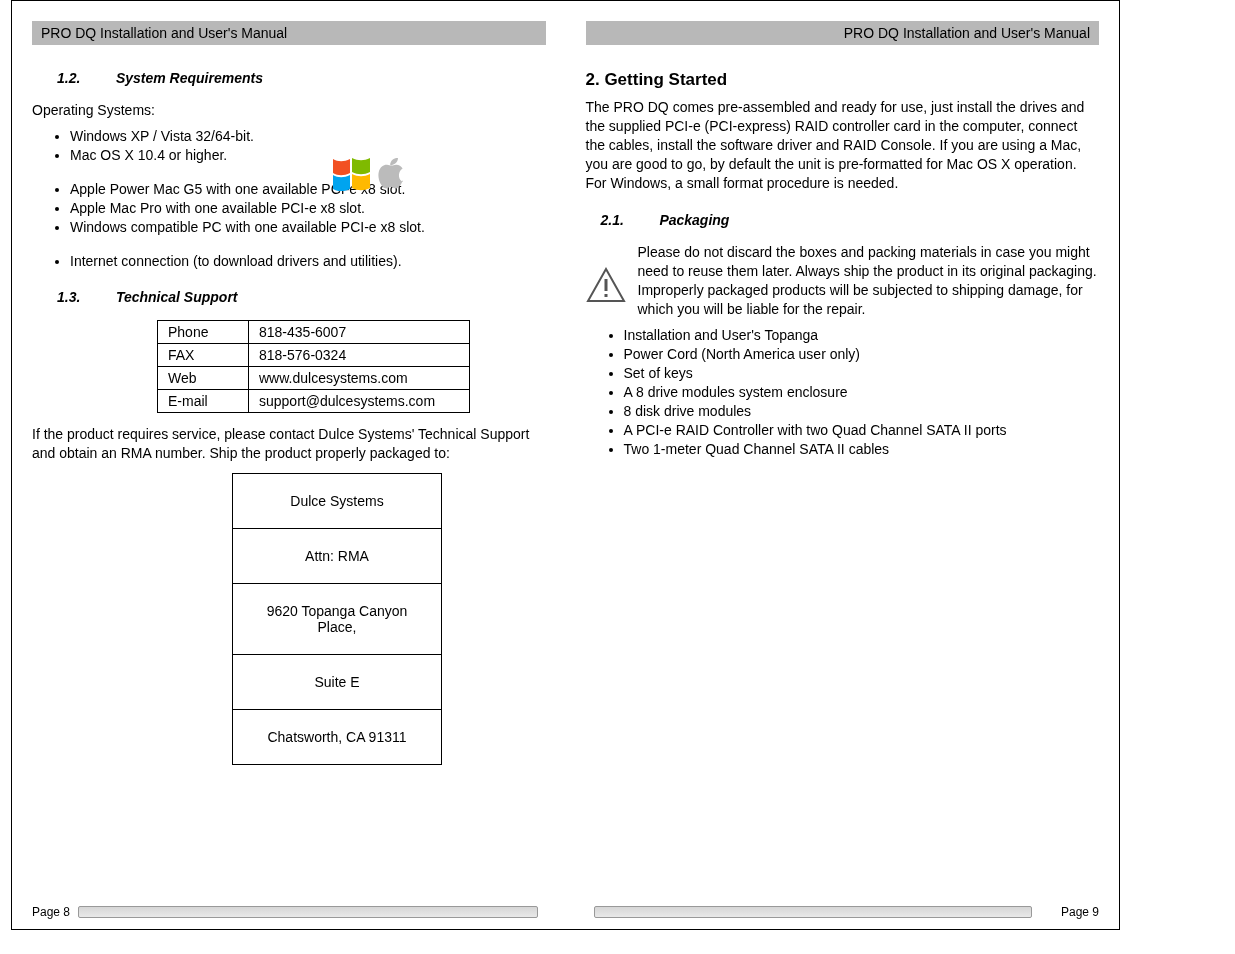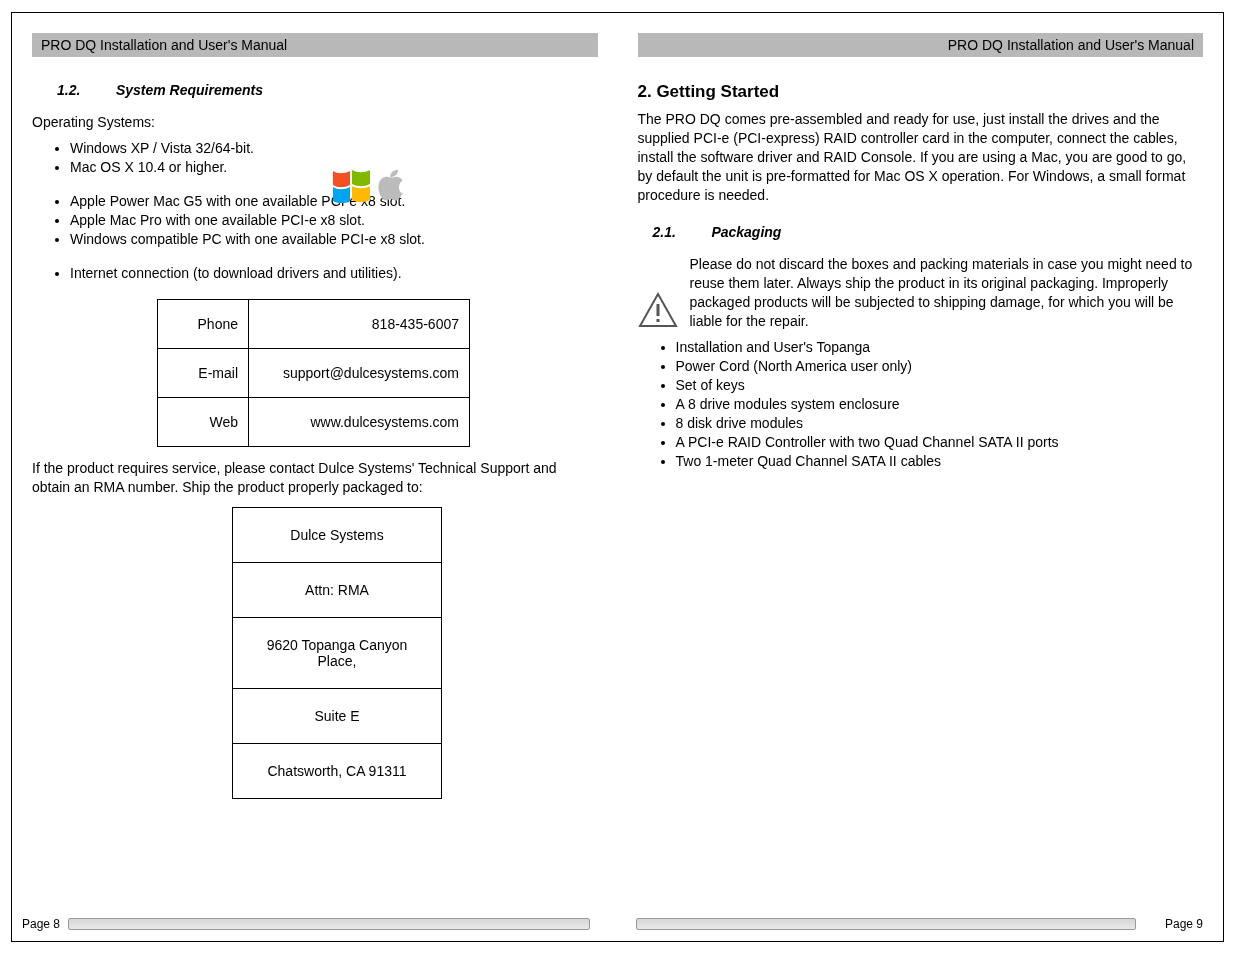--- a/index.html
+++ b/index.html
@@ -8,23 +8,23 @@
     color: #000;
     margin: 0;
     padding: 0;
     background: #fff;
     width: 1235px;
     height: 954px;
   }
   .page-frame {
     border: 1px solid #000;
     box-sizing: border-box;
-    width: 1213px;
+    width: 1109px;
     height: 930px;
-    margin: 12px 11px;
+    margin: 0 11px;
     position: relative;
   }
   .two-col {
     display: flex;
     height: 100%;
     box-sizing: border-box;
   }
   .col {
     flex: 1;
     padding: 20px 20px 30px 20px;
@@ -63,42 +63,42 @@
     top: 152px;
     left: 318px;
   }
   .os-icons svg { vertical-align: middle; }
   table.contact {
     border-collapse: collapse;
     margin: 10px 0 12px 125px;
   }
   table.contact td, table.contact th {
     border: 1px solid #000;
-    padding: 16px 10px;
-    text-align: right;
+    padding: 3px 10px;
+    text-align: left;
   }
   table.contact td.label { width: 70px; }
   table.contact td.value { width: 200px; }
   table.address {
     border-collapse: collapse;
     margin: 10px 0 0 200px;
   }
   table.address td {
     border: 1px solid #000;
     padding: 19px 14px;
     text-align: center;
     width: 180px;
   }
-  .warn-row { display: flex; align-items: flex-end; margin: 4px 0 4px 0; }
+  .warn-row { display: flex; align-items: center; margin: 4px 0 4px 0; }
   .warn-icon { flex: 0 0 48px; padding-top: 10px; }
   .warn-text { flex: 1; padding-left: 4px; line-height: 1.35; }
   .footer {
     position: absolute;
     bottom: 10px;
-    left: 10px;
+    left: 20px;
     right: 20px;
     display: flex;
     align-items: center;
   }
   .footer.left-footer { justify-content: flex-start; }
   .footer.right-footer { justify-content: flex-end; gap: 21px; }
   .footer-bar {
     flex: 1;
     height: 10px;
     background: linear-gradient(#d6d6d6,#e9e9e9);
@@ -142,34 +142,42 @@
       </ul>
       <ul class="doc-list">
         <li>Apple Power Mac G5 with one available PCI-e x8 slot.</li>
         <li>Apple Mac Pro with one available PCI-e x8 slot.</li>
         <li>Windows compatible PC with one available PCI-e x8 slot.</li>
       </ul>
       <ul class="doc-list">
         <li>Internet connection (to download drivers and utilities).</li>
       </ul>
 
+      <div class="h2-section">
+        <span class="num">1.3.</span>
+        <span>Technical Support</span>
+      </div>
 
       <table class="contact">
         <tbody>
             <tr>
           <td class="label">Phone</td>
           <td class="value">818-435-6007</td>
         </tr>
         <tr>
+          <td class="label">FAX</td>
+          <td class="value">818-576-0324</td>
+        </tr>
+        <tr>
+          <td class="label">Web</td>
+          <td class="value">www.dulcesystems.com</td>
+        </tr>
+        <tr>
           <td class="label">E-mail</td>
           <td class="value">support@dulcesystems.com</td>
-        </tr>
-        <tr>
-          <td class="label">Web</td>
-          <td class="value">www.dulcesystems.com</td>
         </tr>
       </tbody>
         </table>
 
       <p class="body-p">If the product requires service, please contact Dulce Systems' Technical Support and obtain an RMA number.  Ship the product properly packaged to:</p>
 
       <table class="address">
         <tbody>
             <tr>
               <td>Dulce Systems</td>

